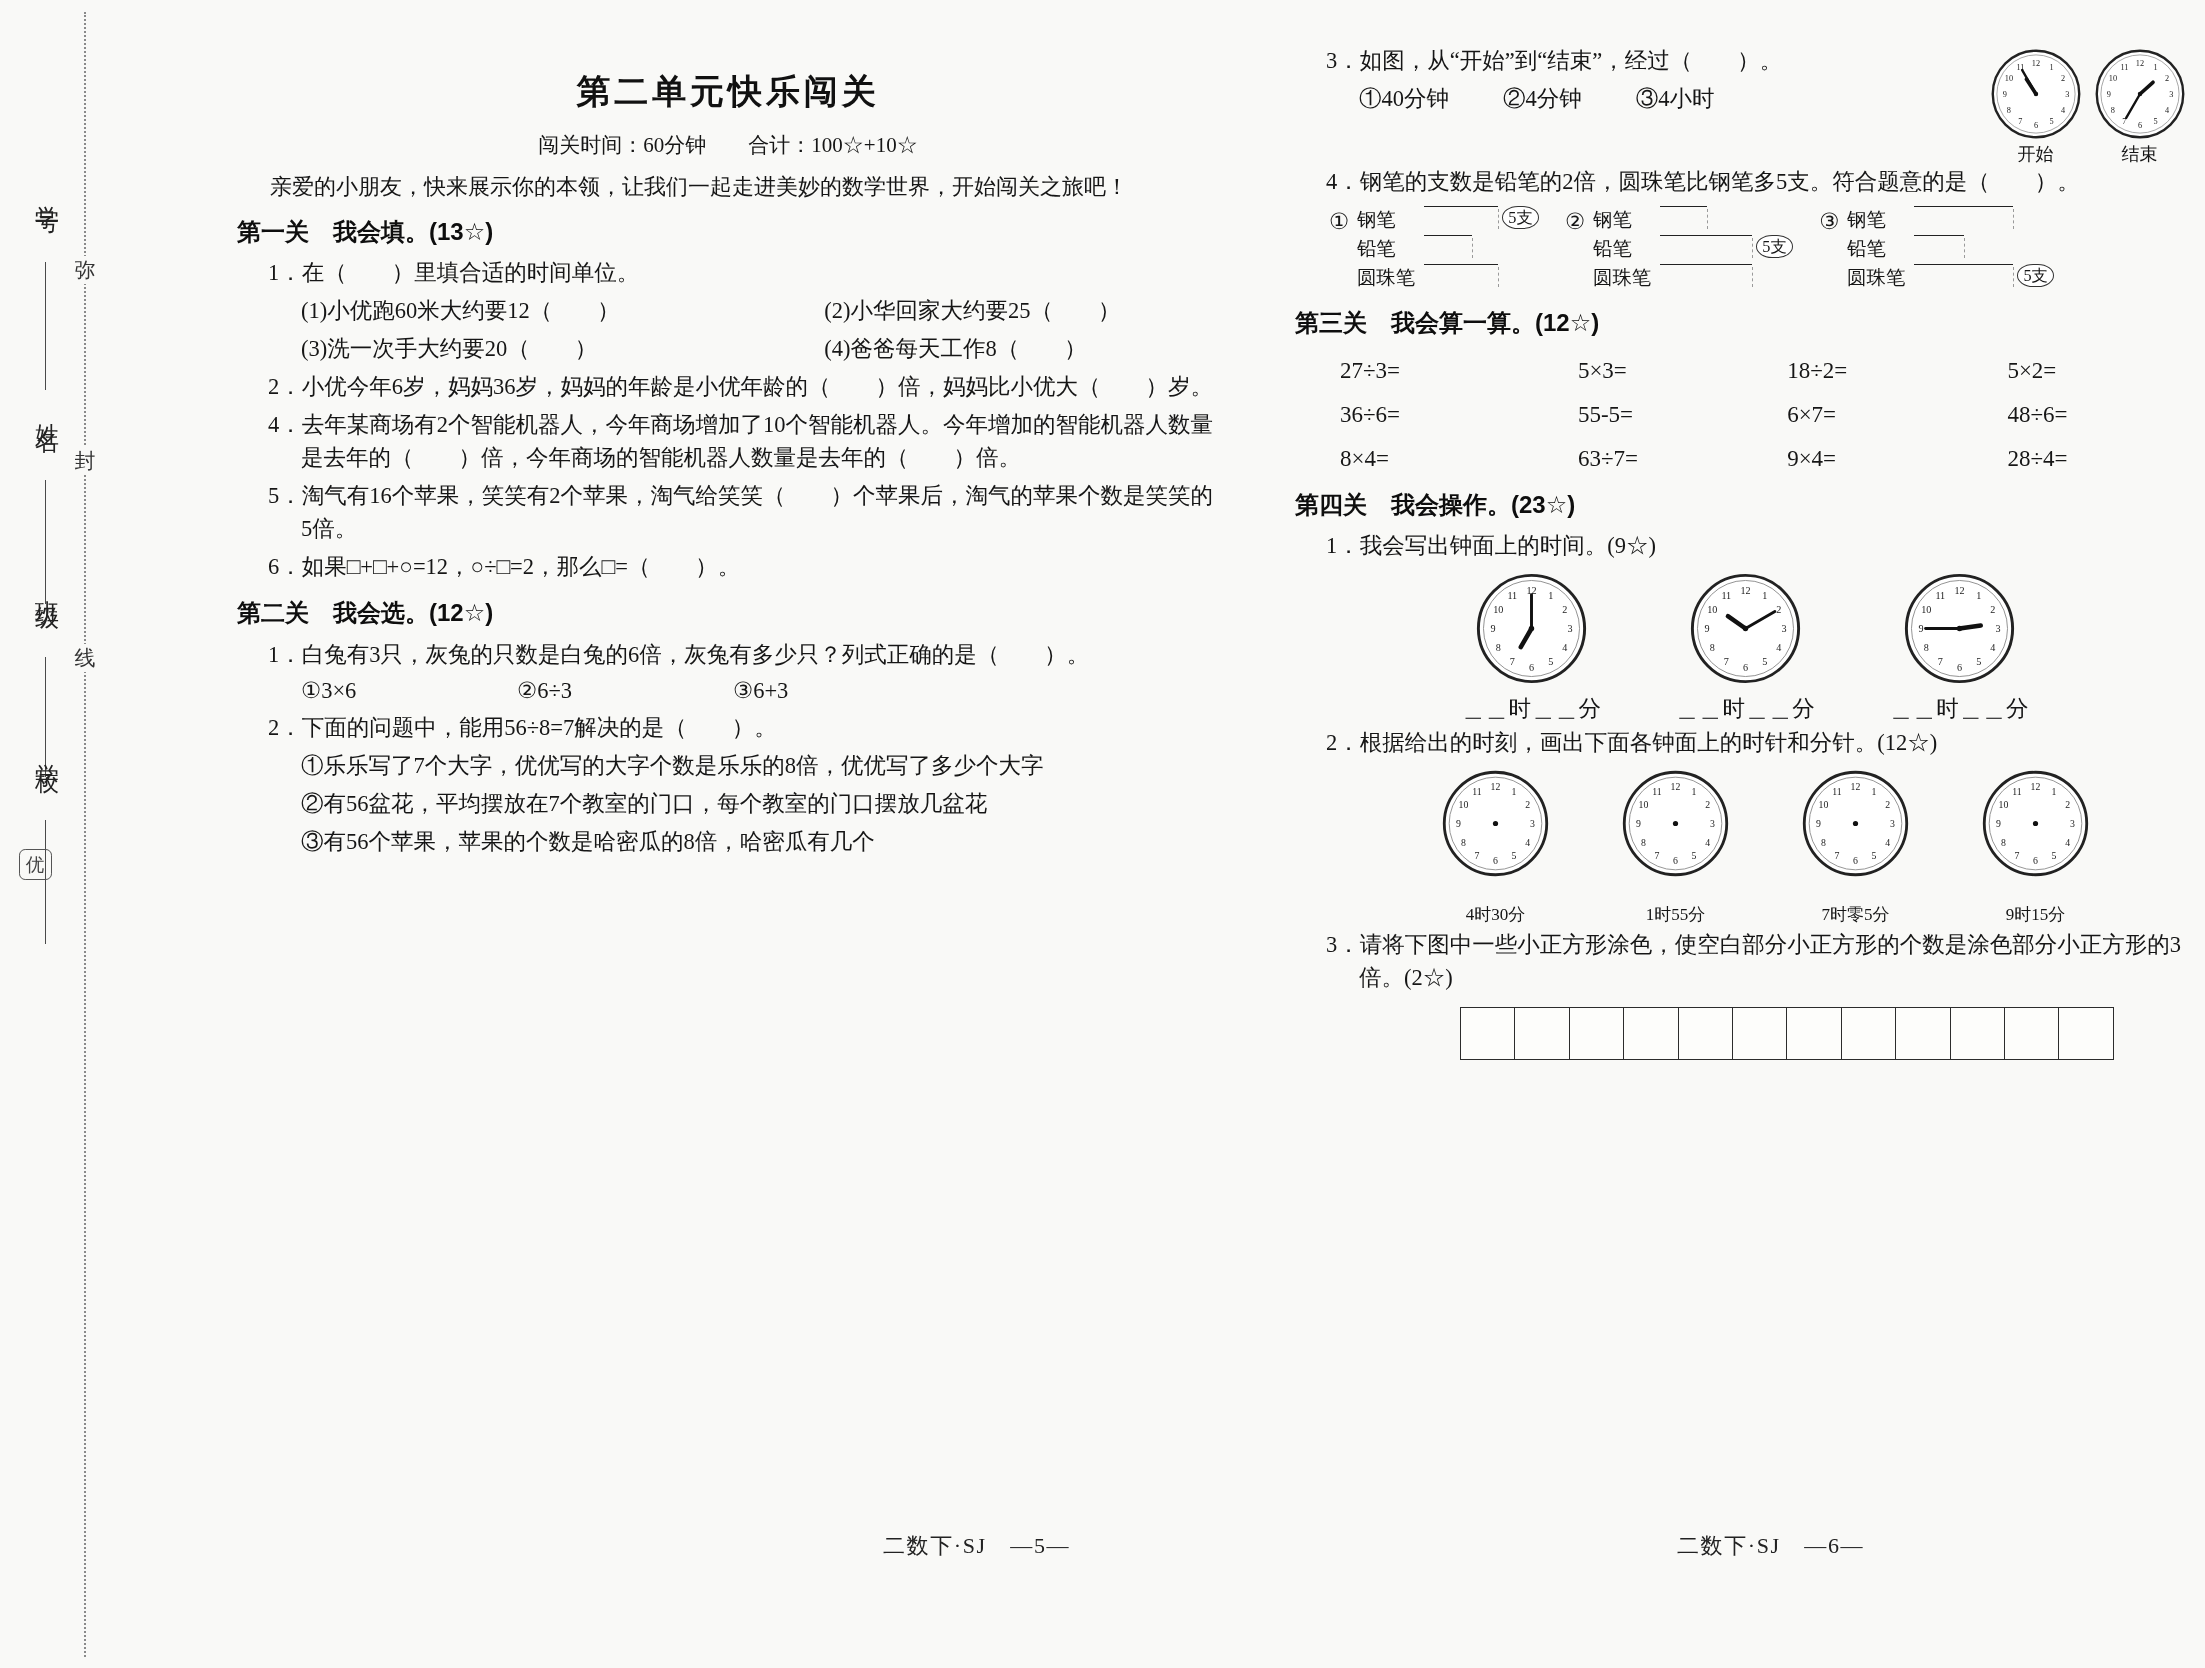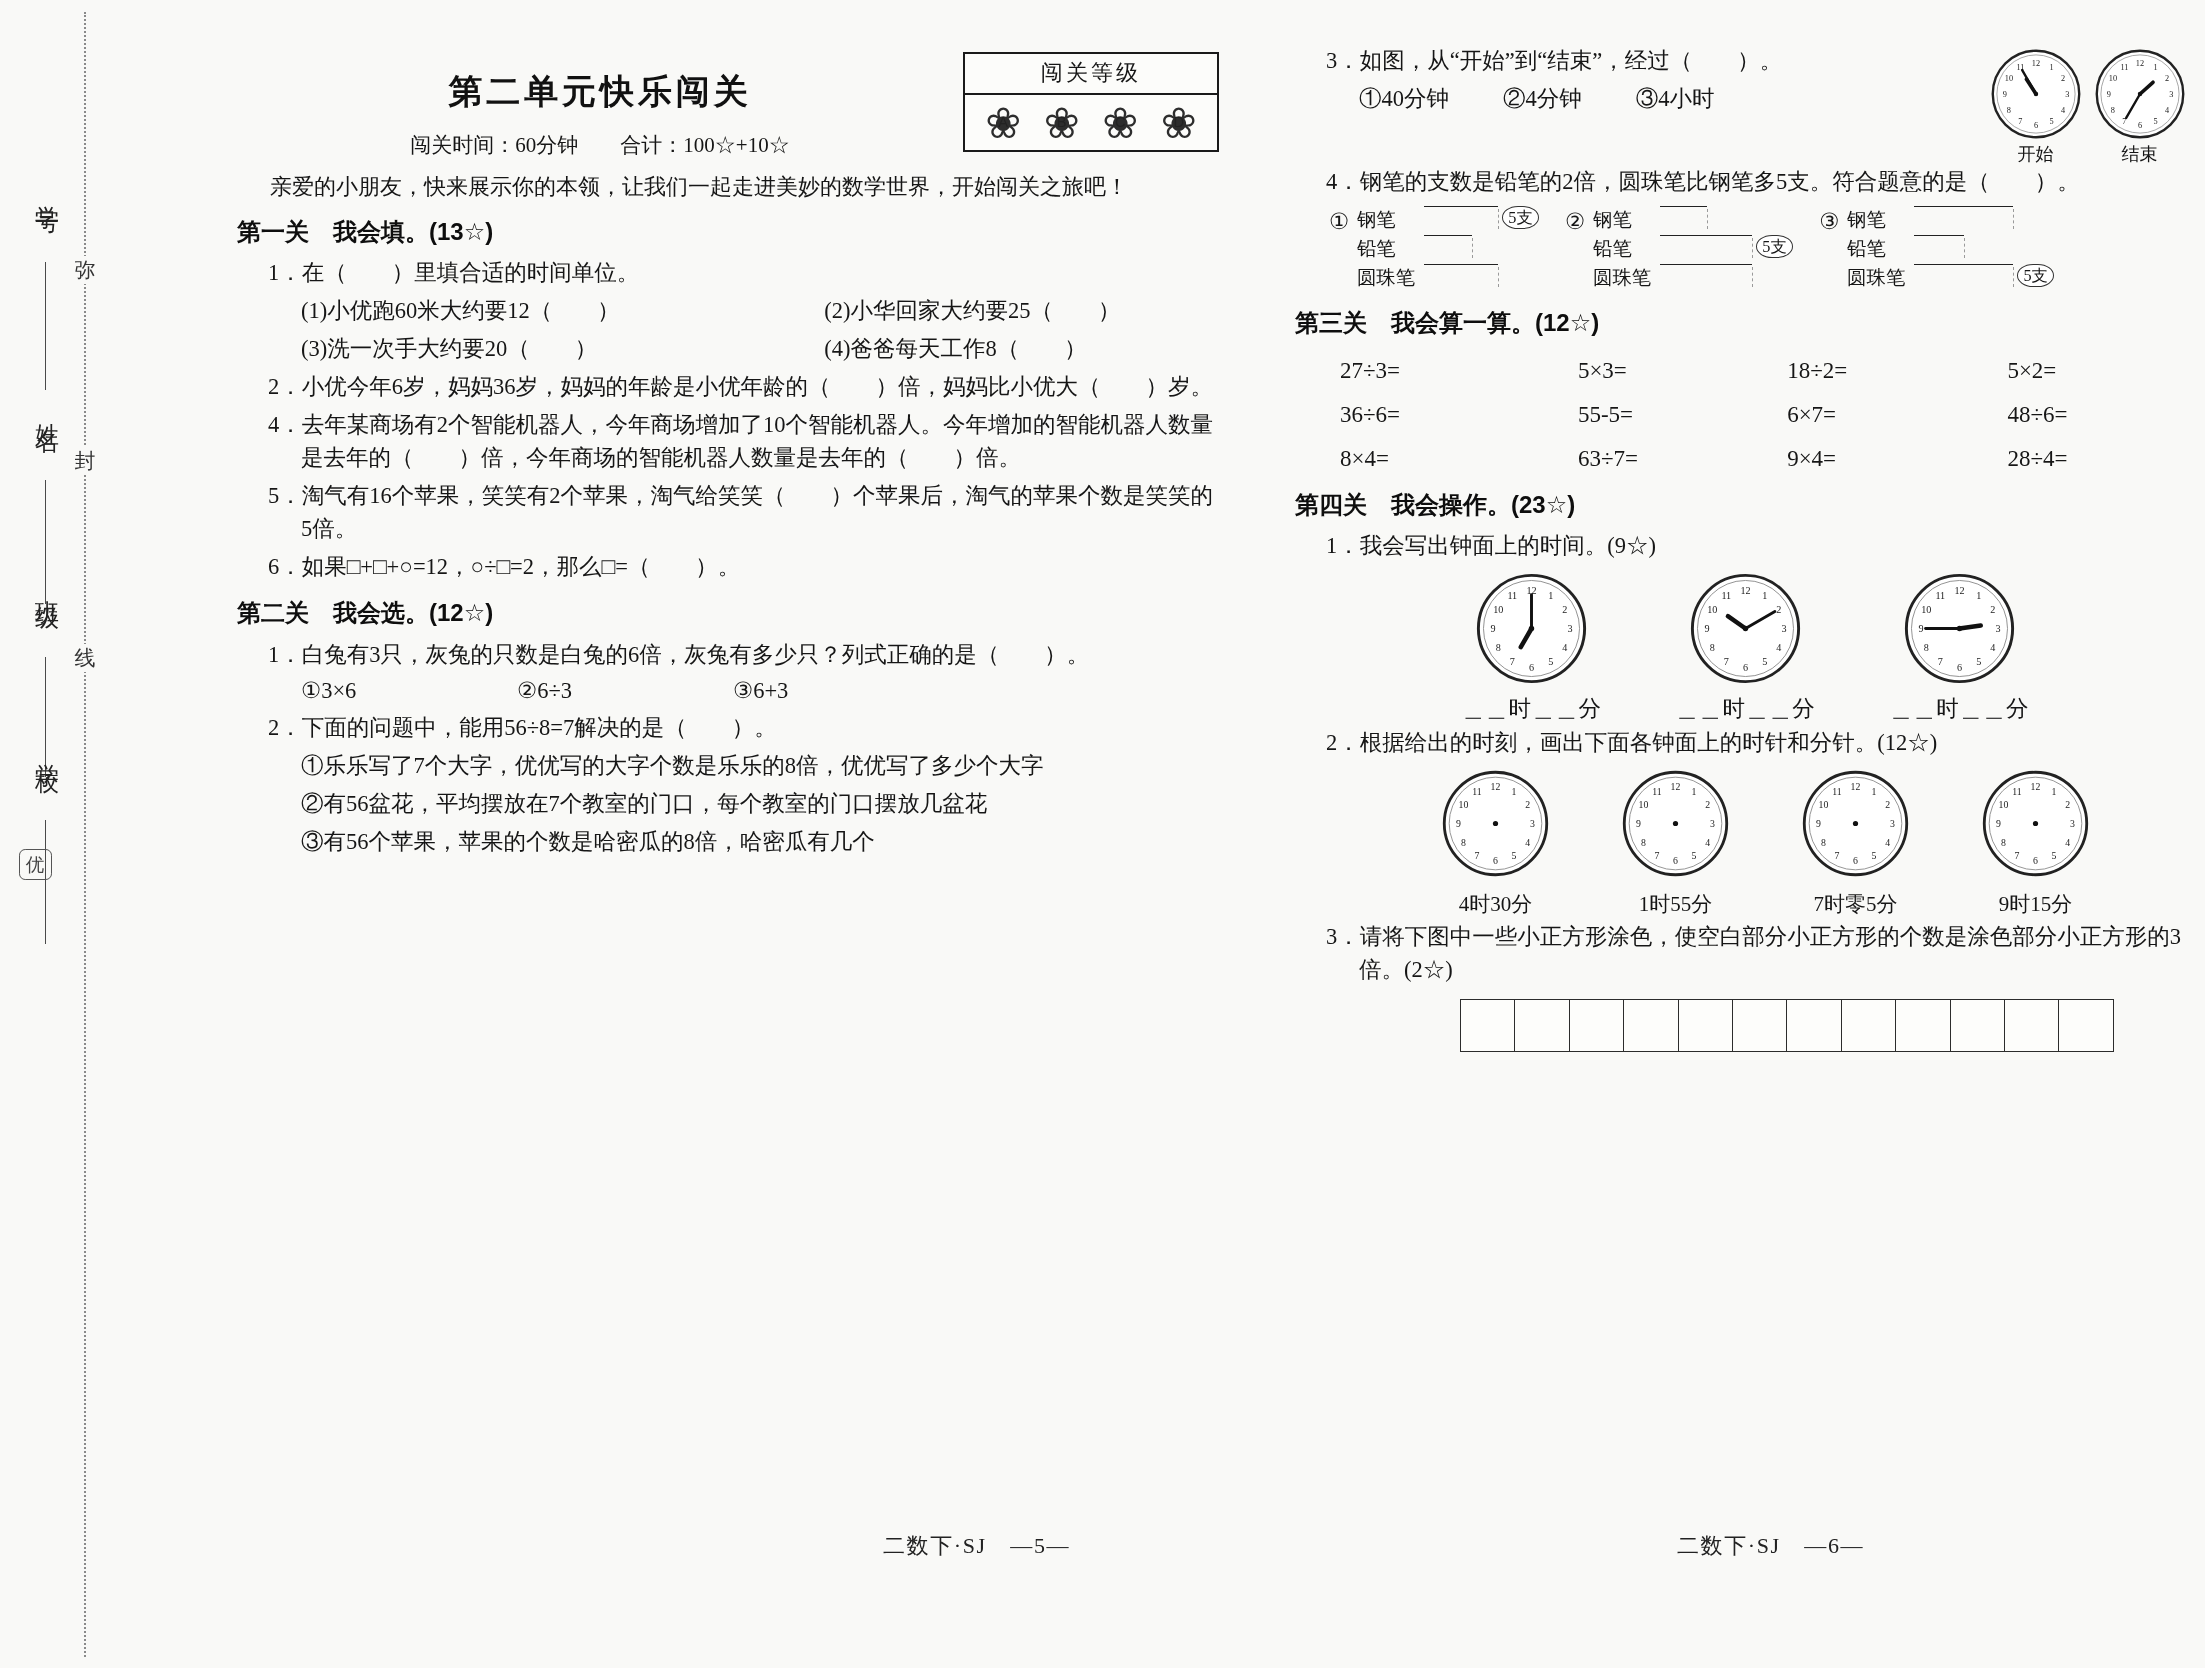--- a/index.html
+++ b/index.html
@@ -74,21 +74,21 @@
   .math-grid { display:grid; grid-template-columns:1.08fr 0.95fr 1fr 0.82fr; row-gap:18px; padding:9.3px 0 3.1px 45px; font-size:23px; }
 
   
   .clock-row3 { display:flex; gap:74px; padding-left:167px; margin:9.3px 0 3.1px; }
   .clock-cell { text-align:center; }
   .clock-cell .clock-holder { width:113px; height:113px; }
   .time-blank { font-size:22.5px; margin-top:7.8px; letter-spacing:0.8px; }
   .clock-row4 { display:flex; gap:71px; padding-left:146px; margin:9.3px 0 3.1px; }
   .clock-cell4 { text-align:center; }
   .clock-cell4 .clock-holder { width:109px; height:109px; }
-  .draw-label { font-size:21px; margin-top:12px; }
+  .draw-label { font-size:17px; margin-top:25px; }
 
   
   .grid-strip { display:flex; margin:12.4px 0 0 165px; }
   .grid-cell { width:56px; height:53px; border:1.6px solid #2c2c2c; margin-left:-1.6px; background:#fdfdfb; }
   .grid-cell:first-child { margin-left:0; }
 
   
   .footer { position:absolute; top:1531px; font-size:22px; letter-spacing:1.6px; color:#222; }
   .footer-left { left:883px; }
   .footer-right { left:1677px; }
@@ -113,41 +113,20 @@
   <div class="vline" style="top:820px;height:124px"></div>
 
   <div class="logo-box">优</div>
 
   <section class="page page-left">
 
     <div class="lp-header">
       <div class="title-wrap">
         <h1 class="page-title">第二单元快乐闯关</h1>
         <div class="meta-line">闯关时间：60分钟　　合计：100☆+10☆</div>
-      </div>
-      <div class="grade-box">
-        <div class="grade-box-title">闯关等级</div>
-        <div class="grade-stars">
-          <span class="star">
-            <span class="star-glyph"></span>
-            <span class="star-letter">A</span>
-          </span>
-          <span class="star">
-            <span class="star-glyph"></span>
-            <span class="star-letter">B</span>
-          </span>
-          <span class="star">
-            <span class="star-glyph"></span>
-            <span class="star-letter">C</span>
-          </span>
-          <span class="star">
-            <span class="star-glyph"></span>
-            <span class="star-letter">D</span>
-          </span>
-        </div>
       </div>
     </div>
 
     <p class="intro">亲爱的小朋友，快来展示你的本领，让我们一起走进美妙的数学世界，开始闯关之旅吧！</p>
 
     <h2 class="sec-heading">第一关　我会填。(13☆)</h2>
     <div class="item">1．在（　　）里填合适的时间单位。</div>
     <div class="sub-row two-col">
       <span class="sub-col1">(1)小优跑60米大约要12（　　）</span>
       <span>(2)小华回家大约要25（　　）</span>

